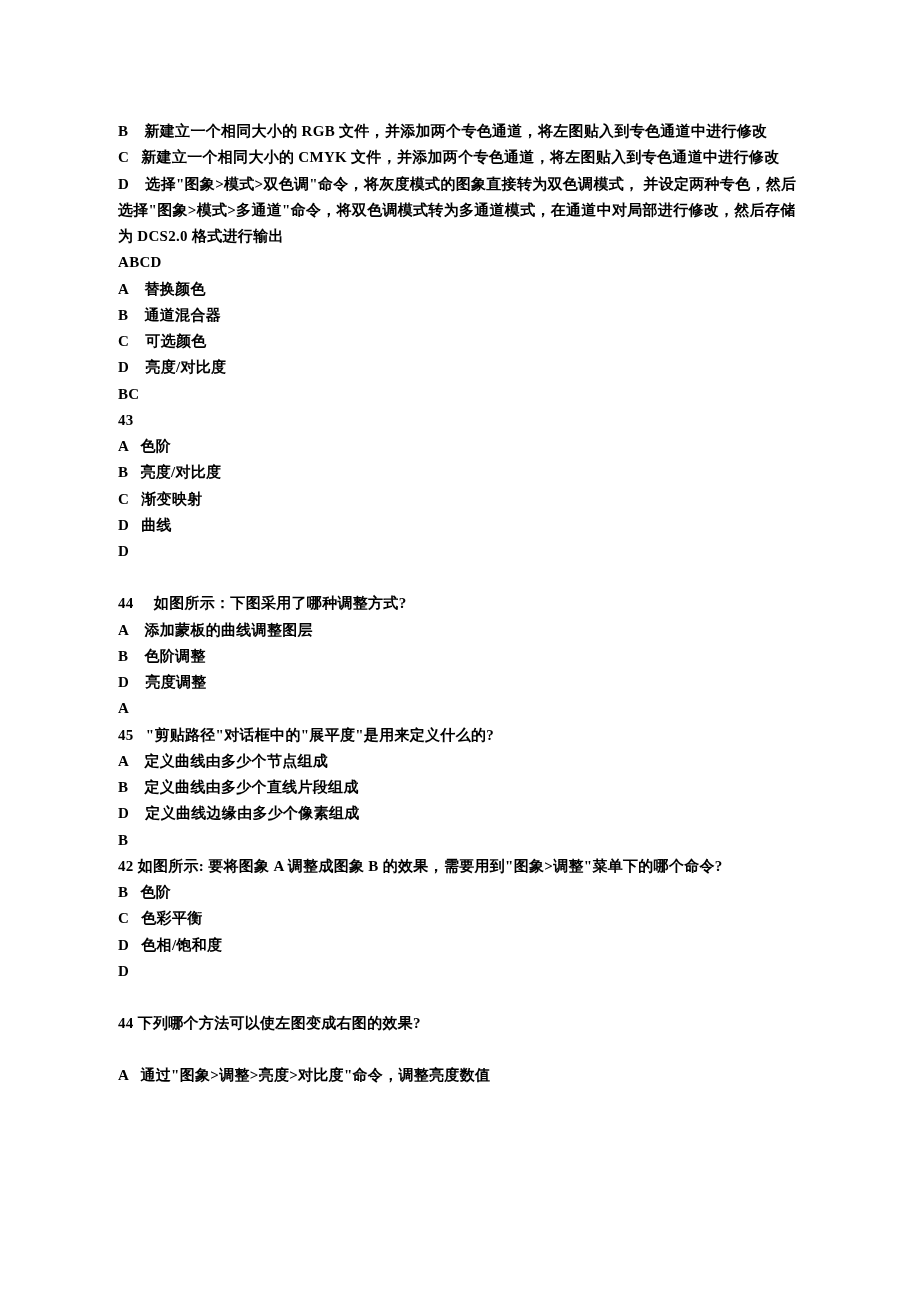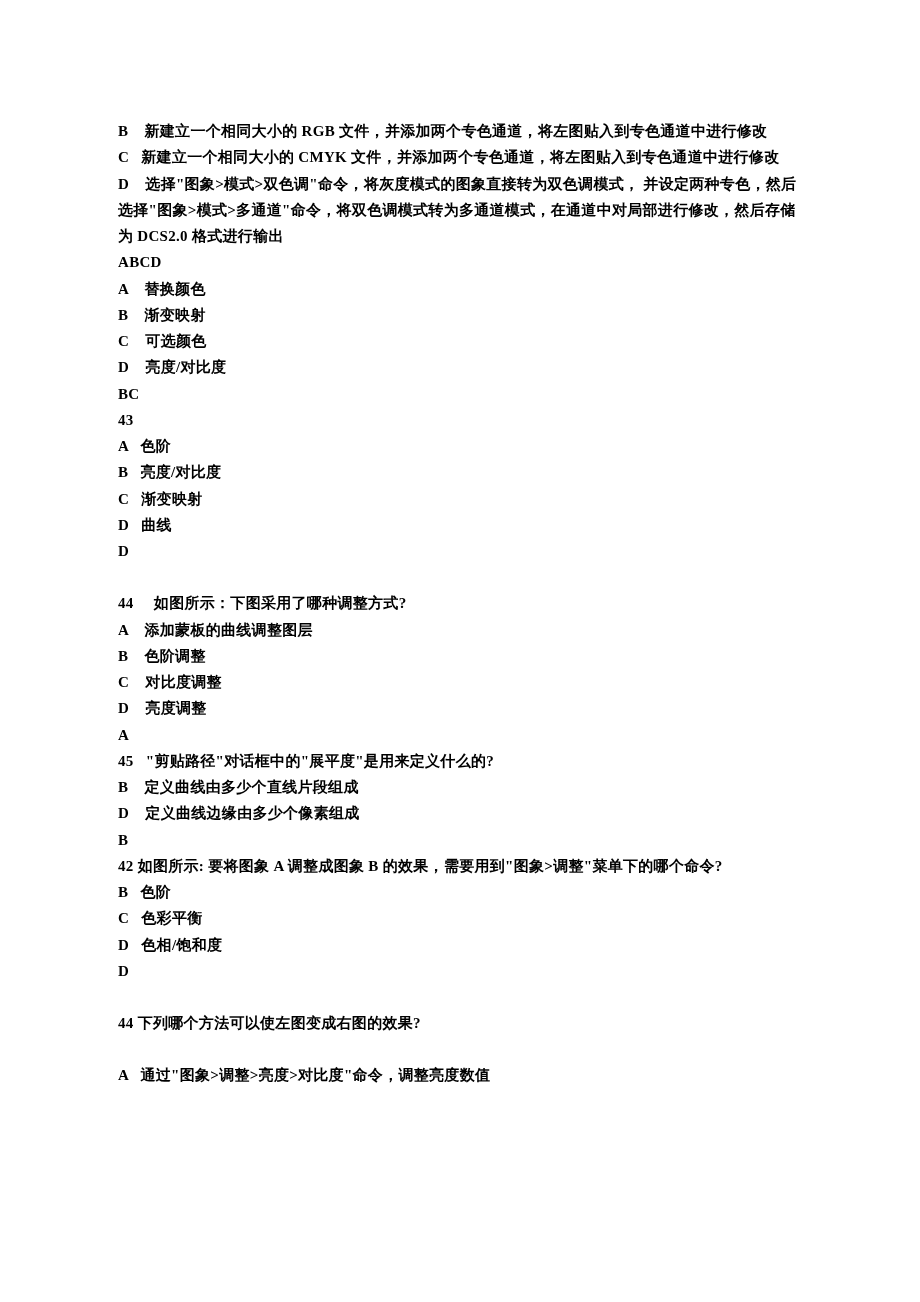--- a/index.html
+++ b/index.html
@@ -28,38 +28,38 @@
 </style>
 </head>
 <body>
 
 <div class="page">
   <div class="line">B    新建立一个相同大小的 RGB 文件，并添加两个专色通道，将左图贴入到专色通道中进行修改</div>
   <div class="line">C   新建立一个相同大小的 CMYK 文件，并添加两个专色通道，将左图贴入到专色通道中进行修改</div>
   <div class="line">D    选择"图象&gt;模式&gt;双色调"命令，将灰度模式的图象直接转为双色调模式， 并设定两种专色，然后选择"图象&gt;模式&gt;多通道"命令，将双色调模式转为多通道模式，在通道中对局部进行修改，然后存储为 DCS2.0 格式进行输出</div>
   <div class="line">ABCD</div>
   <div class="line">A    替换颜色</div>
-  <div class="line">B    渐变映射</div>
+  <div class="line">B    通道混合器</div>
   <div class="line">C    可选颜色</div>
   <div class="line">D    亮度/对比度</div>
   <div class="line">BC</div>
   <div class="line">43</div>
   <div class="line">A   色阶</div>
   <div class="line">B   亮度/对比度</div>
   <div class="line">C   渐变映射</div>
   <div class="line">D   曲线</div>
   <div class="line">D</div>
   <div class="blank"></div>
   <div class="line">44     如图所示：下图采用了哪种调整方式?</div>
   <div class="line">A    添加蒙板的曲线调整图层</div>
   <div class="line">B    色阶调整</div>
-  <div class="line">C    对比度调整</div>
   <div class="line">D    亮度调整</div>
   <div class="line">A</div>
   <div class="line">45   "剪贴路径"对话框中的"展平度"是用来定义什么的?</div>
+  <div class="line">A    定义曲线由多少个节点组成</div>
   <div class="line">B    定义曲线由多少个直线片段组成</div>
   <div class="line">D    定义曲线边缘由多少个像素组成</div>
   <div class="line">B</div>
   <div class="line">42 如图所示: 要将图象 A 调整成图象 B 的效果，需要用到"图象&gt;调整"菜单下的哪个命令?</div>
   <div class="line">B   色阶</div>
   <div class="line">C   色彩平衡</div>
   <div class="line">D   色相/饱和度</div>
   <div class="line">D</div>
   <div class="blank"></div>
   <div class="line">44 下列哪个方法可以使左图变成右图的效果?</div>

